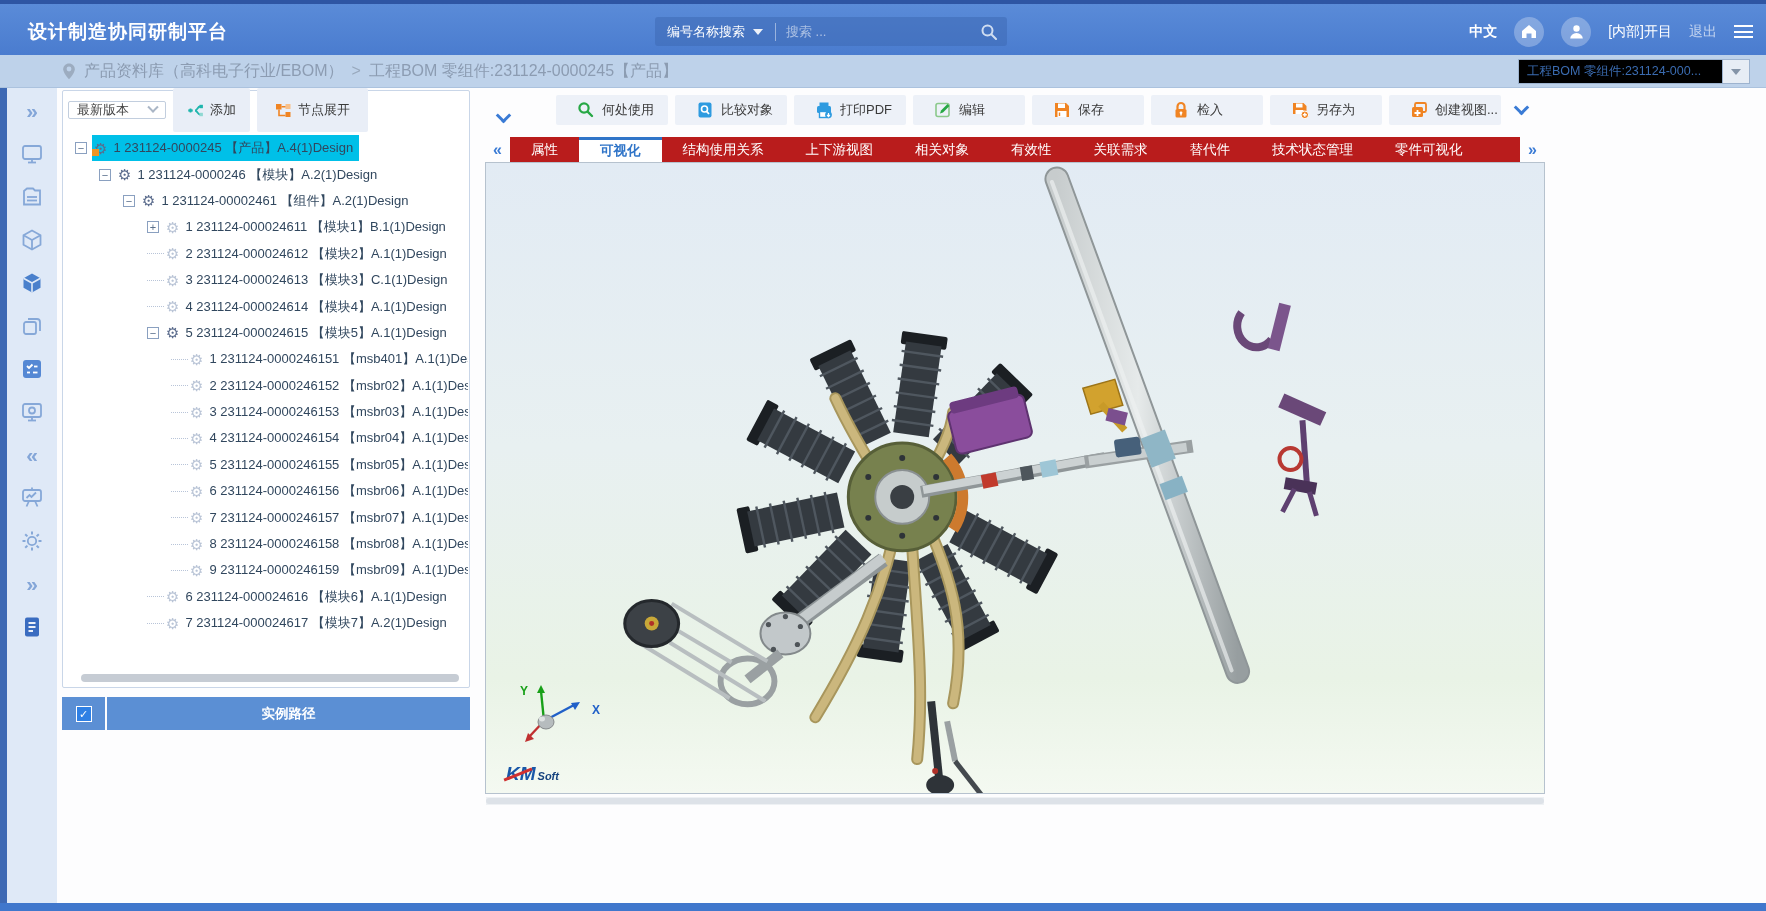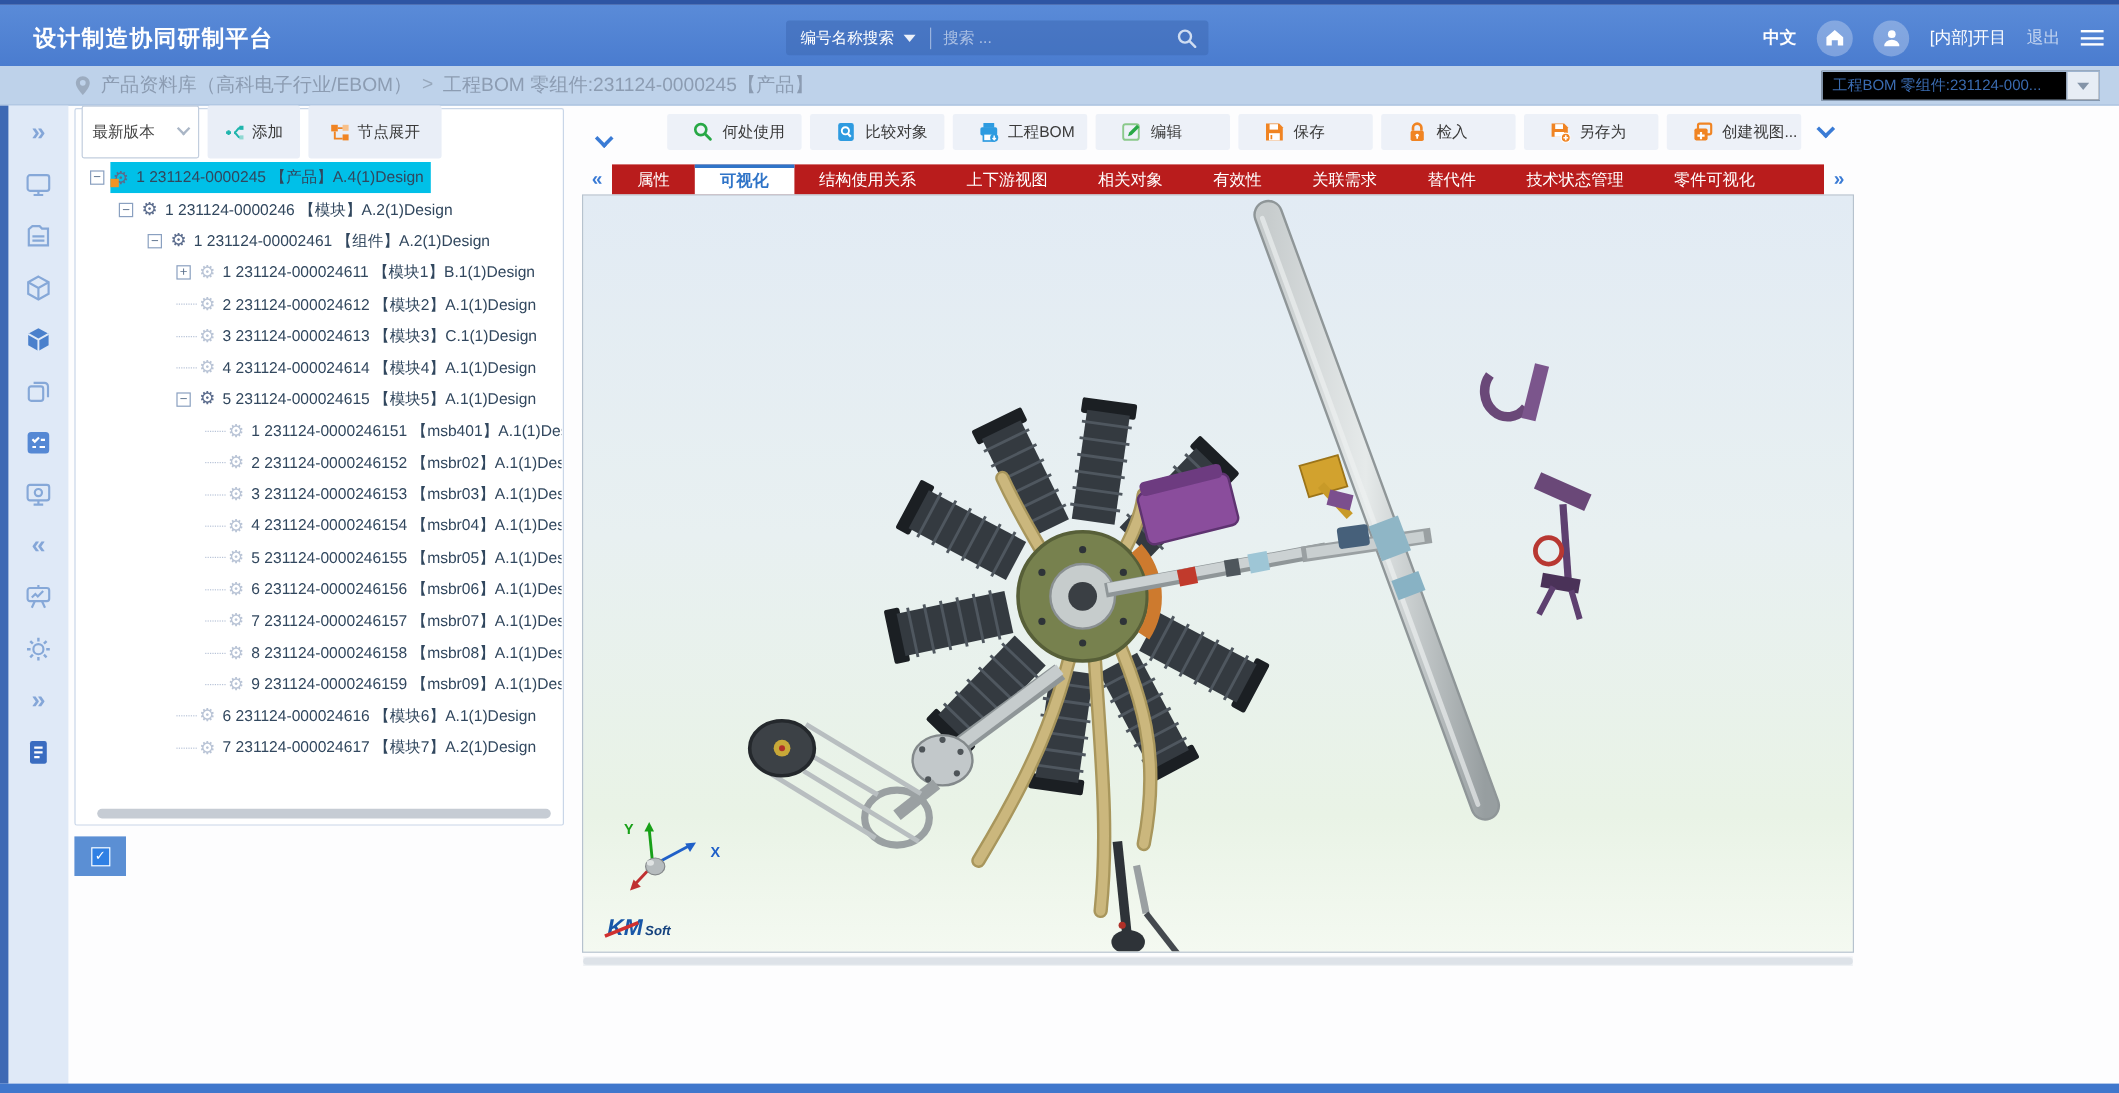--- a/index.html
+++ b/index.html
@@ -38,21 +38,21 @@
 
   
   .rail { position:absolute; left:0; top:88px; width:57px; height:815px; background:#dfe9f7; }
   .rail-edge { position:absolute; left:0; top:0; width:7px; height:100%; background:#3e69b4; }
   .rail-icons { position:absolute; left:7px; top:10px; width:50px; display:flex; flex-direction:column; align-items:center; gap:17px; }
   .rail-ic { width:26px; height:26px; display:flex; align-items:center; justify-content:center; cursor:pointer; color:#84a6d8; font-size:21px; font-weight:bold; }
 
   
   .tree-panel { position:absolute; left:62px; top:90px; width:408px; height:598px; background:#fff; border:1px solid #c9d6e8; border-radius:2px; }
   .tree-toolbar { height:38px; display:flex; align-items:center; gap:7px; padding:0 5px; }
-  .version-select { width:98px; height:44px; border:1px solid #c2cede; border-radius:2px; background:#fff; display:flex; align-items:center; justify-content:space-between; padding:0 8px; font-size:13px; color:#444; cursor:pointer; }
+  .version-select { width:98px; height:18px; border:1px solid #c2cede; border-radius:2px; background:#fff; display:flex; align-items:center; justify-content:space-between; padding:0 8px; font-size:13px; color:#444; cursor:pointer; }
   .chev { width:8px; height:8px; border-right:2px solid #aab6c6; border-bottom:2px solid #aab6c6; transform:rotate(45deg) translate(-2px,-2px); }
   .tt-btn { height:44px; display:flex; align-items:center; gap:6px; padding:0 14px; background:#e9eef7; border-radius:2px; font-size:13px; color:#3a3a3a; cursor:pointer; }
   .tt-btn.wide { padding:0 18px; }
   .tree-body { position:absolute; left:0; top:38px; right:1px; bottom:18px; overflow:hidden; padding-top:6px; }
   .tree-row { height:26.4px; display:flex; align-items:center; white-space:nowrap; overflow:hidden; font-size:13px; color:#31475e; cursor:pointer; }
   .expander { width:12px; height:12px; flex:none; border:1px solid #8aa0c0; background:#fff; color:#5a708c; font-size:11px; line-height:10px; text-align:center; margin-right:5px; cursor:pointer; }
   .exp-none { width:17px; flex:none; border-top:1px dotted #b8c4d8; margin-right:0; }
   .gear { flex:none; font-size:15px; margin:0 4px 0 2px; position:relative; line-height:1; }
   .gear.solid { color:#5a6b8c; } .gear.outline { color:#b9c4d6; } .gear.orange-tag { color:#5a6b8c; }
   .gear.orange-tag .chip { position:absolute; left:-2px; bottom:0; width:7px; height:7px; background:#f09423; }
@@ -408,20 +408,21 @@
   </div>
 
   <div class="panel-chevron">
       <span class="chev2"></span>
     </div>
 
   <div class="inst-path">
     <div class="ip-check-cell">
       <span class="ip-checkbox">✓</span>
     </div>
+    <div class="ip-label-cell">实例路径</div>
   </div>
 
   <div class="main-toolbar" id="mainToolbar">
       <div class="mt-btn">
         <span style="display: flex;">
           <svg width="18" height="18" viewBox="0 0 18 18">
             <circle cx="7" cy="7" r="4.6" fill="none" stroke="#27a845" stroke-width="2.2"></circle>
             <line x1="10.6" y1="10.6" x2="15" y2="15" stroke="#27a845" stroke-width="2.4" stroke-linecap="round"></line>
           </svg>
         </span>
@@ -440,21 +441,21 @@
       <div class="mt-btn">
         <span style="display: flex;">
           <svg width="18" height="18" viewBox="0 0 18 18">
             <rect x="4.5" y="1.5" width="9" height="4" fill="#2e9be0"></rect>
             <rect x="2" y="5" width="14" height="7" rx="1.5" fill="#2e9be0"></rect>
             <rect x="4.5" y="10.5" width="9" height="6" fill="#fff" stroke="#2e9be0" stroke-width="1.4"></rect>
             <circle cx="13.5" cy="13.8" r="3.4" fill="#2e9be0"></circle>
             <path d="M13.5 12 v3.4 m-1.4 -1.4 l1.4 1.5 1.4 -1.5" stroke="#fff" stroke-width="1.2" fill="none"></path>
           </svg>
         </span>
-        <span>工程BOM</span>
+        <span>打印PDF</span>
       </div>
       <div class="mt-btn">
         <span style="display: flex;">
           <svg width="18" height="18" viewBox="0 0 18 18">
             <rect x="2" y="2.5" width="13" height="13" rx="2" fill="none" stroke="#8bc98b" stroke-width="1.6"></rect>
             <path d="M6 12.5 l1 -3 6.5 -6.5 2 2 -6.5 6.5 z" fill="#27a845"></path>
           </svg>
         </span>
         <span>编辑</span>
       </div>

